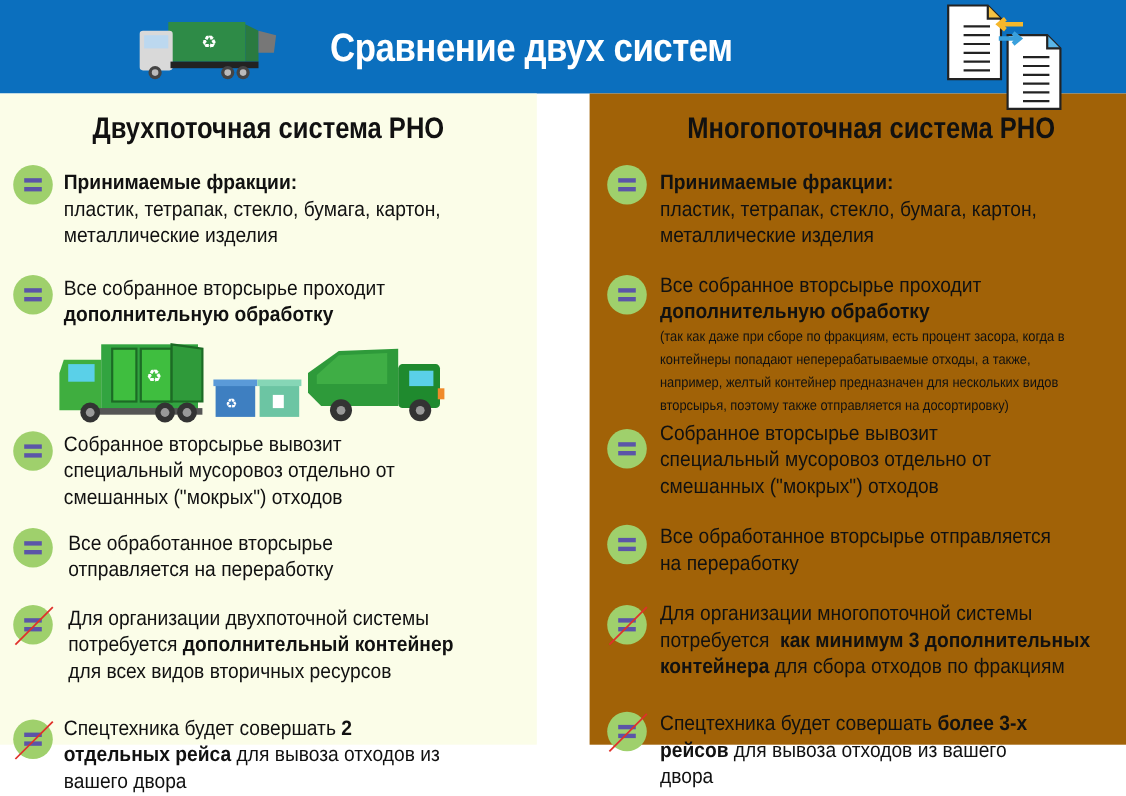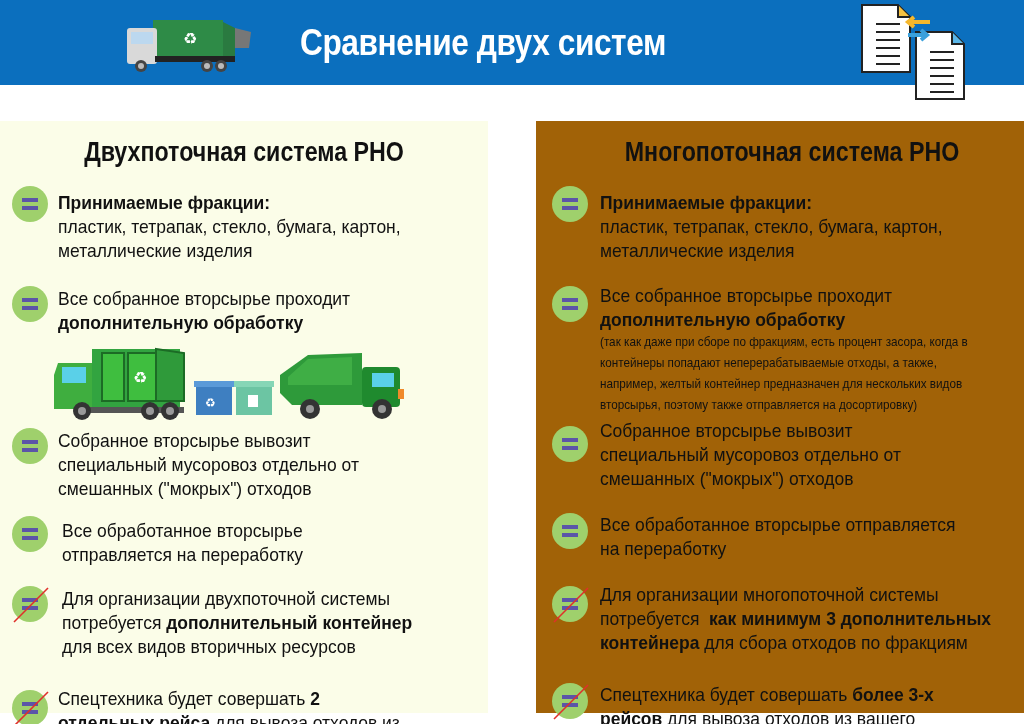--- a/index.html
+++ b/index.html
@@ -3,21 +3,21 @@
 <meta charset="utf-8">
 <style>
   * { box-sizing: border-box; margin: 0; padding: 0; }
   body { width: 1024px; height: 724px; overflow: hidden; background: #ffffff;
          font-family: "Liberation Sans", "DejaVu Sans", sans-serif; color: #111; position: relative; }
   .header { position: absolute; left: 0; top: 0; width: 1024px; height: 85px; background: #0b6fbe; }
   .header-title { position: absolute; left: 300px; top: 22px; font-size: 36px; font-weight: bold;
                   color: #fff; letter-spacing: -0.5px; transform: scaleX(0.88); transform-origin: left center; }
   .truck-icon { position: absolute; left: 125px; top: 18px; }
   .docs-icon { position: absolute; left: 858px; top: 2px; z-index: 5; }
-  .col { position: absolute; top: 85px; height: 592px; margin-top: 36px; }
+  .col { position: absolute; top: 85px; height: 592px; }
   .col-left { left: 0; width: 488px; background: #fbfde8; }
   .col-right { left: 536px; width: 512px; background: #a16207; }
   .col-title { position: absolute; top: 16px; width: 100%; text-align: center; font-size: 27px; font-weight: bold;
                transform: scaleX(0.86); }
   .bullet { position: absolute; width: 36px; height: 36px; border-radius: 50%; background: #9fd06c; }
   .bullet .bar { position: absolute; left: 10px; width: 16px; height: 4px; background: #5b55a8; }
   .bullet .b1 { top: 12px; } .bullet .b2 { top: 20px; }
   .bullet svg { position: absolute; left: -4px; top: -4px; }
   .text { position: absolute; font-size: 19px; line-height: 24px; transform: scaleX(0.92); transform-origin: left top; white-space: nowrap; }
   .text b { font-weight: bold; }

